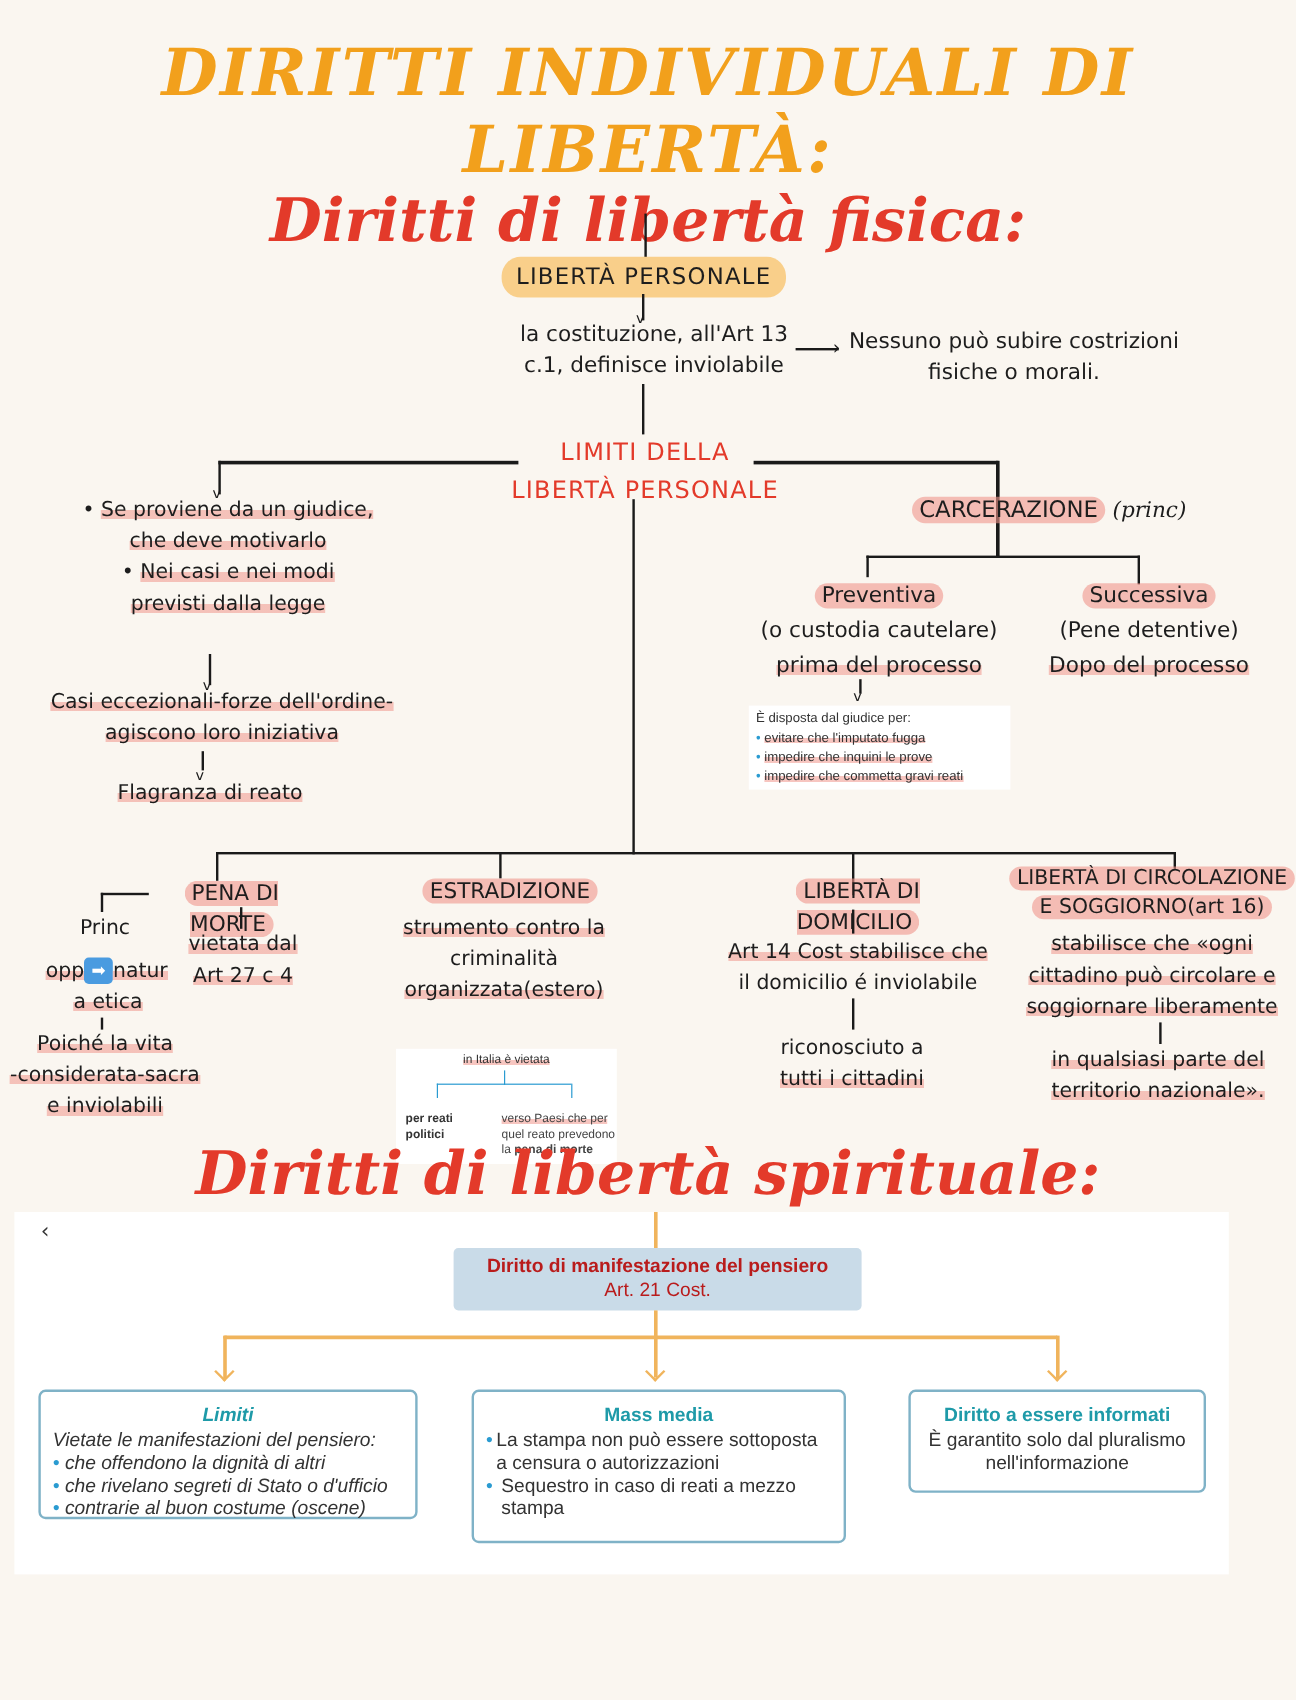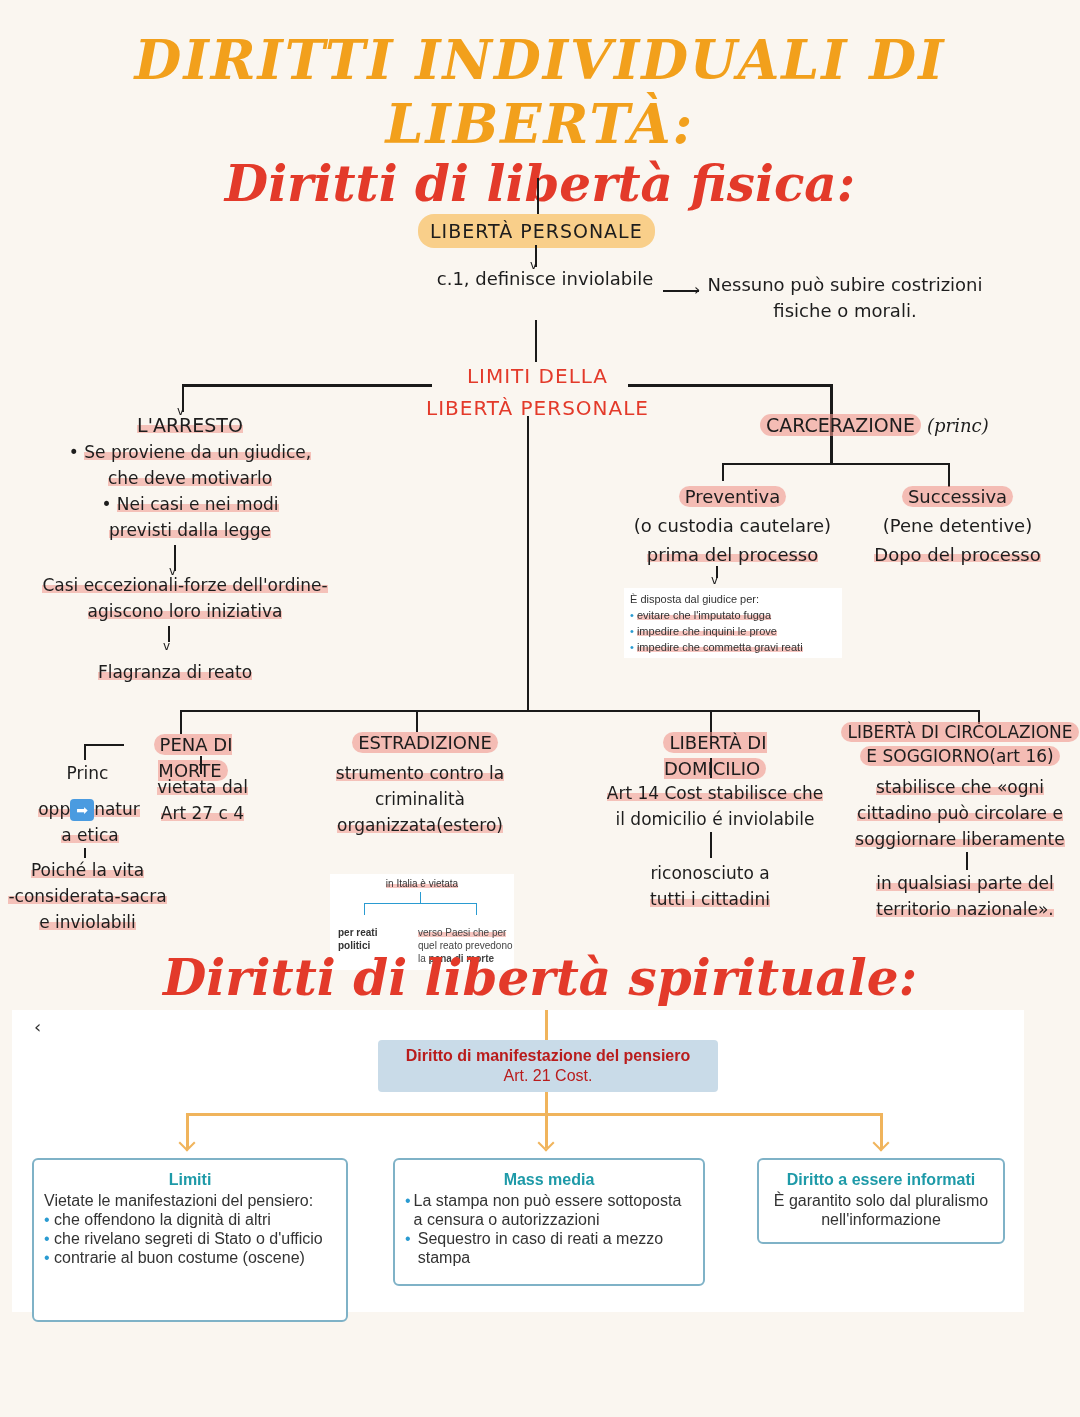--- a/index.html
+++ b/index.html
@@ -37,20 +37,21 @@
 
 <div class="abs title-main">DIRITTI INDIVIDUALI DI LIBERTÀ:</div>
 <div class="abs title-sec" style="top:118px;margin-top:36px;">Diritti di libertà fisica:</div>
 
 <div class="line" style="left:537px;top:178px;width:2px;height:40px;"></div>
 <div class="abs hand pill" style="left:418px;top:214px;">LIBERTÀ PERSONALE</div>
 <div class="line" style="left:535px;top:245px;width:2px;height:22px;"></div>
 <div class="ar" style="left:530px;top:259px;">v</div>
 
 <div class="abs hand" style="left:420px;top:266px;width:250px;font-size:18px;">
+  <div>la costituzione, all'Art 13</div>
   <div>c.1, definisce inviolabile</div>
 </div>
 <div class="abs" style="left:663px;top:290px;width:36px;height:2px;background:#1a1a1a;"></div>
 <div class="ar" style="left:694px;top:284px;font-size:16px;">›</div>
 <div class="abs hand" style="left:700px;top:272px;width:290px;font-size:18px;">
   <div>Nessuno può subire costrizioni</div>
   <div>fisiche o morali.</div>
 </div>
 
 <div class="line" style="left:535px;top:320px;width:2px;height:42px;"></div>
@@ -59,35 +60,34 @@
   <div>LIBERTÀ PERSONALE</div>
 </div>
 
 <div class="line" style="left:182px;top:384px;width:250px;height:3px;"></div>
 <div class="line" style="left:182px;top:384px;width:2px;height:28px;"></div>
 <div class="ar" style="left:177px;top:405px;">v</div>
 <div class="line" style="left:628px;top:384px;width:204px;height:3px;"></div>
 <div class="line" style="left:830px;top:384px;width:3px;height:80px;"></div>
 
 <div class="abs hand" style="left:30px;top:412px;width:320px;">
-  <div><span class="hl" style="font-size:19px;">L'ARRESTO</span></div>
   <div>• <span class="hl">Se proviene da un giudice,</span></div>
   <div><span class="hl">che deve motivarlo</span></div>
   <div>• <span class="hl">Nei casi e nei modi</span></div>
   <div><span class="hl">previsti dalla legge</span></div>
 </div>
 <div class="line" style="left:174px;top:545px;width:2px;height:26px;"></div>
 <div class="ar" style="left:169px;top:565px;">v</div>
 <div class="abs hand" style="left:20px;top:572px;width:330px;">
   <div><span class="hl">Casi eccezionali-forze dell'ordine-</span></div>
   <div><span class="hl">agiscono loro iniziativa</span></div>
 </div>
 <div class="line" style="left:168px;top:626px;width:2px;height:16px;"></div>
 <div class="ar" style="left:163px;top:640px;">v</div>
-<div class="abs hand" style="left:50px;top:648px;width:250px;margin-top:11px;">
+<div class="abs hand" style="left:50px;top:648px;width:250px;">
   <span class="hl">Flagranza di reato</span>
 </div>
 
 <div class="abs hand" style="left:760px;top:412px;width:240px;text-align:left;font-size:19px;">
   <span class="hlbox">CARCERAZIONE</span>
   <span style="font-family:'DejaVu Serif',serif;font-style:italic;font-size:18px;">(princ)</span>
 </div>
 <div class="line" style="left:722px;top:463px;width:228px;height:2px;"></div>
 <div class="line" style="left:722px;top:463px;width:2px;height:18px;"></div>
 <div class="line" style="left:948px;top:463px;width:2px;height:24px;"></div>
@@ -208,21 +208,21 @@
     <div>Art. 21 Cost.</div>
   </div>
   <div class="oline" style="left:533px;top:82px;width:3px;height:56px;"></div>
   <div class="oline" style="left:174px;top:103px;width:696px;height:3px;border-radius:2px;"></div>
   <div class="oline" style="left:174px;top:103px;width:3px;height:36px;"></div>
   <div class="oline" style="left:868px;top:103px;width:3px;height:36px;"></div>
   <div class="oarr" style="left:169px;top:127px;"></div>
   <div class="oarr" style="left:528px;top:127px;"></div>
   <div class="oarr" style="left:863px;top:127px;"></div>
 
-  <div class="ibox" style="left:20px;top:148px;width:316px;height:164px;">
+  <div class="ibox" style="left:20px;top:148px;width:316px;height:108px;font-style:italic;">
     <div class="h">Limiti</div>
     <div>Vietate le manifestazioni del pensiero:</div>
     <div><span class="dot">•</span> <span>che offendono la dignità di altri</span></div>
     <div><span class="dot">•</span> <span>che rivelano segreti di Stato o d'ufficio</span></div>
     <div><span class="dot">•</span> <span>contrarie al buon costume (oscene)</span></div>
   </div>
 
   <div class="ibox" style="left:381px;top:148px;width:312px;height:128px;">
     <div class="h">Mass media</div>
     <div style="display:flex;">

